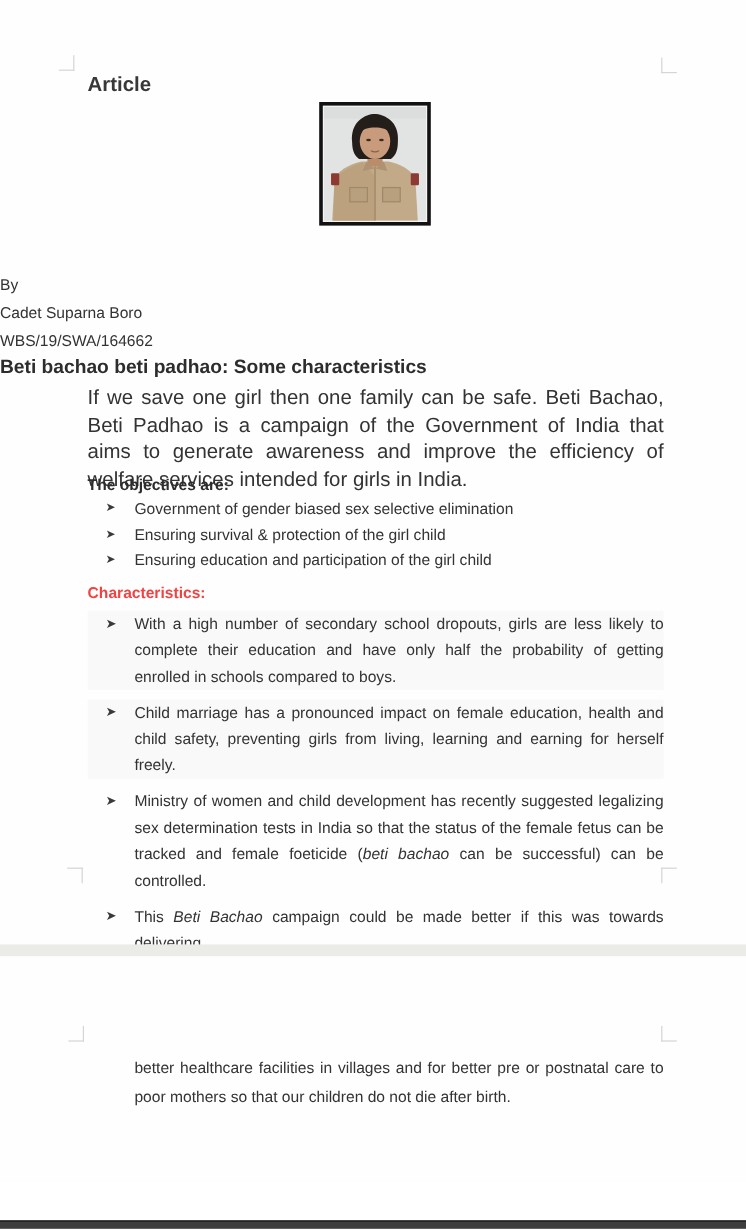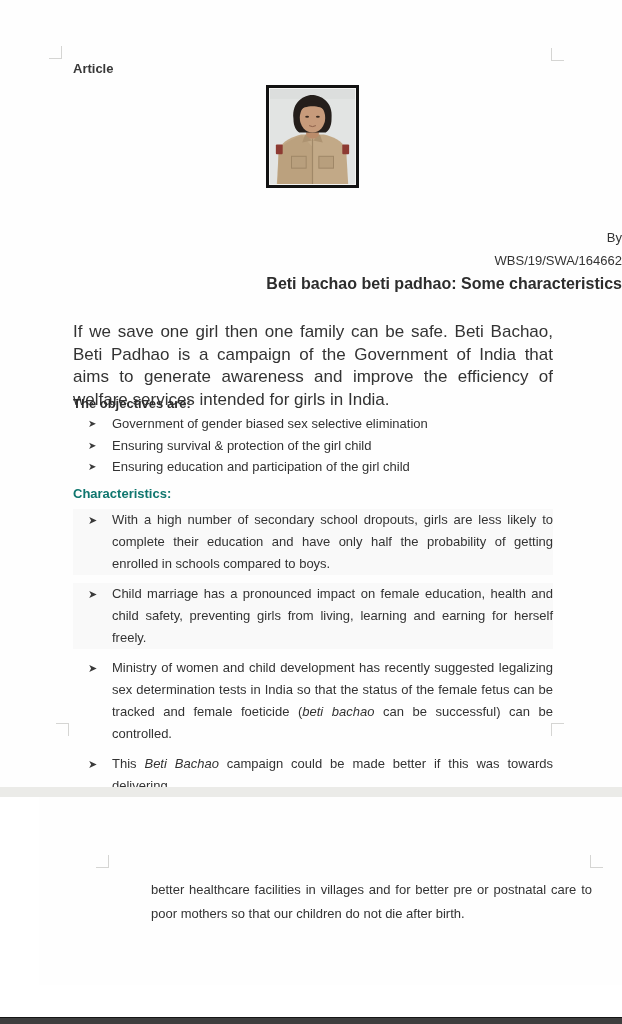--- a/index.html
+++ b/index.html
@@ -15,49 +15,49 @@
   .page {
     position: absolute; left: 0; right: 0;
     background: #fefefe;
   }
   .page1 { top: 0; height: 787px; }
   .page-gap {
     position: absolute; left: 0; right: 0;
     top: 787px; height: 10px;
     background: #ebebe8;
   }
-  .page2 { top: 797px; height: 188px; margin-left: 39px; }
+  .page2 { top: 797px; height: 188px; }
   .bottom-bar {
     position: absolute; left: 0; right: 0; bottom: 0;
     height: 7px; background: #3e3e3e;
     border-top: 1px solid #161616;
   }
   
   .mark { position: absolute; width: 13px; height: 13px; }
   .mark.tl { border-right: 1.5px solid #d5d5d3; border-bottom: 1.5px solid #d5d5d3; }
   .mark.tr { border-left: 1.5px solid #d5d5d3; border-bottom: 1.5px solid #d5d5d3; }
   .mark.bl { border-right: 1.5px solid #d5d5d3; border-top: 1.5px solid #d5d5d3; }
   .mark.br { border-left: 1.5px solid #d5d5d3; border-top: 1.5px solid #d5d5d3; }
 
   .article-label {
     position: absolute; left: 73px; top: 61px;
-    font-size: 13px; font-weight: 600; color: #383838;
+    font-size: 17px; font-weight: 600; color: #383838;
   }
   .photo-frame {
     position: absolute; left: 266px; top: 85px;
     width: 93px; height: 103px;
     border: 3px solid #121212;
     background: #f4f4f2;
     padding: 1px;
   }
   .photo-frame svg { display: block; width: 100%; height: 100%; }
 
   .byline {
     position: absolute; left: 0; right: 0; top: 226px;
-    text-align: right; font-size: 13px; line-height: 23px; color: #333;
+    text-align: left; font-size: 13px; line-height: 23px; color: #333;
   }
   .byline .doc-title { font-weight: 700; font-size: 16px; color: #2d2d2d; }
 
   .intro {
     position: absolute; left: 73px; width: 480px; top: 321px;
     font-size: 17px; line-height: 22.5px;
     text-align: justify;
   }
   .objectives-heading {
     position: absolute; left: 73px; top: 396px;
@@ -65,21 +65,21 @@
   }
   .objectives-list {
     position: absolute; left: 73px; width: 480px; top: 413px;
     list-style: none; font-size: 13px;
   }
   .objectives-list li {
     position: relative; padding-left: 39px; line-height: 21.5px;
   }
   .characteristics-heading {
     position: absolute; left: 73px; top: 486px;
-    font-size: 13px; font-weight: 700; color: #0f766e;
+    font-size: 13px; font-weight: 700; color: #ef4444;
   }
   .char-list {
     position: absolute; left: 73px; width: 480px; top: 509px;
     list-style: none; font-size: 13px;
   }
   .char-list li {
     position: relative; padding-left: 39px; line-height: 22px;
     text-align: justify; margin-bottom: 8px;
   }
   .char-list li.shaded { background: rgba(60,60,55,0.025); }
@@ -135,20 +135,21 @@
       <path d="M 31 22 C 34 16 53 16 56 22 C 54 18 50 13 43.5 13 C 37 13 33 18 31 22 Z" fill="#241e1b"></path>
 
       <ellipse cx="38" cy="28" rx="2" ry="1" fill="#3a2a20"></ellipse>
       <ellipse cx="49" cy="28" rx="2" ry="1" fill="#3a2a20"></ellipse>
       <path d="M 40 37 Q 43.5 39 47 37" stroke="#8c5f48" stroke-width="1" fill="none"></path>
     </svg>
   </div>
 
   <div class="byline">
     <div>By</div>
+    <div>Cadet Suparna Boro</div>
     <div>WBS/19/SWA/164662</div>
     <div class="doc-title">Beti bachao beti padhao: Some characteristics</div>
   </div>
 
   <p class="intro">If we save one girl then one family can be safe. Beti Bachao, Beti Padhao is a campaign of the Government of India that aims to generate awareness and improve the efficiency of welfare services intended for girls in India.</p>
 
   <div class="objectives-heading">The objectives are:</div>
   <ul class="objectives-list">
     <li>
       <span class="bullet">➤</span>

